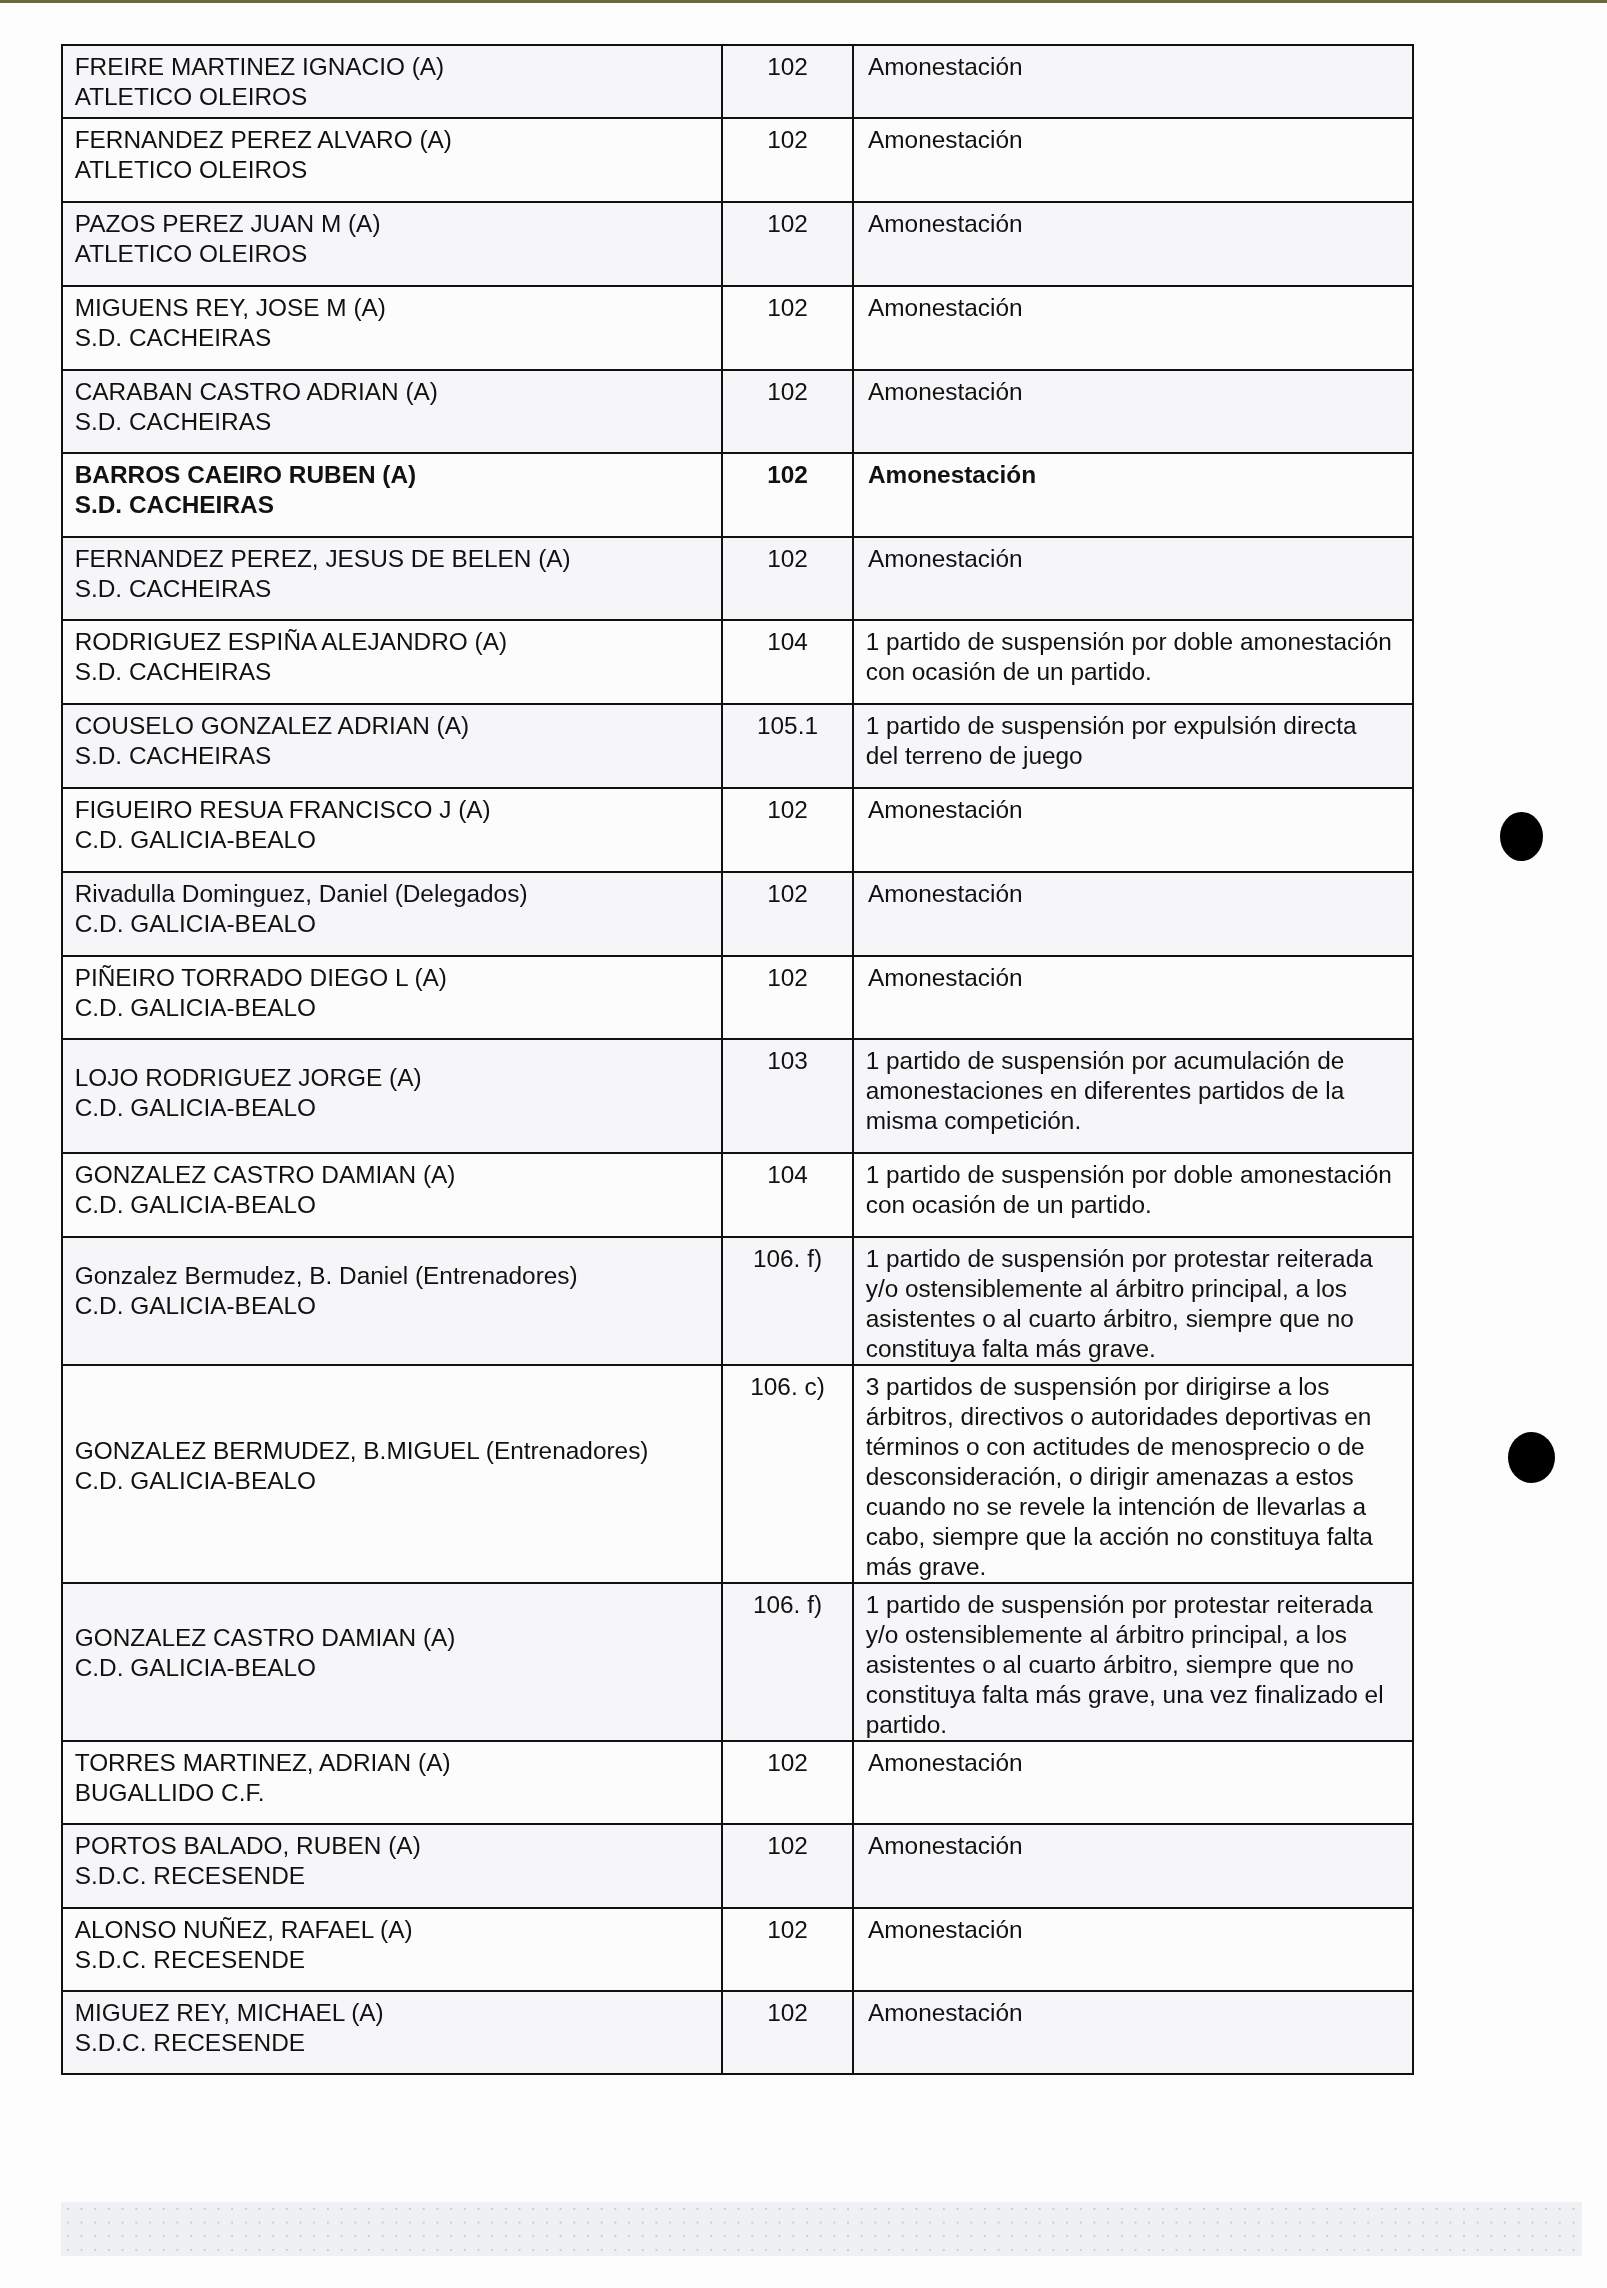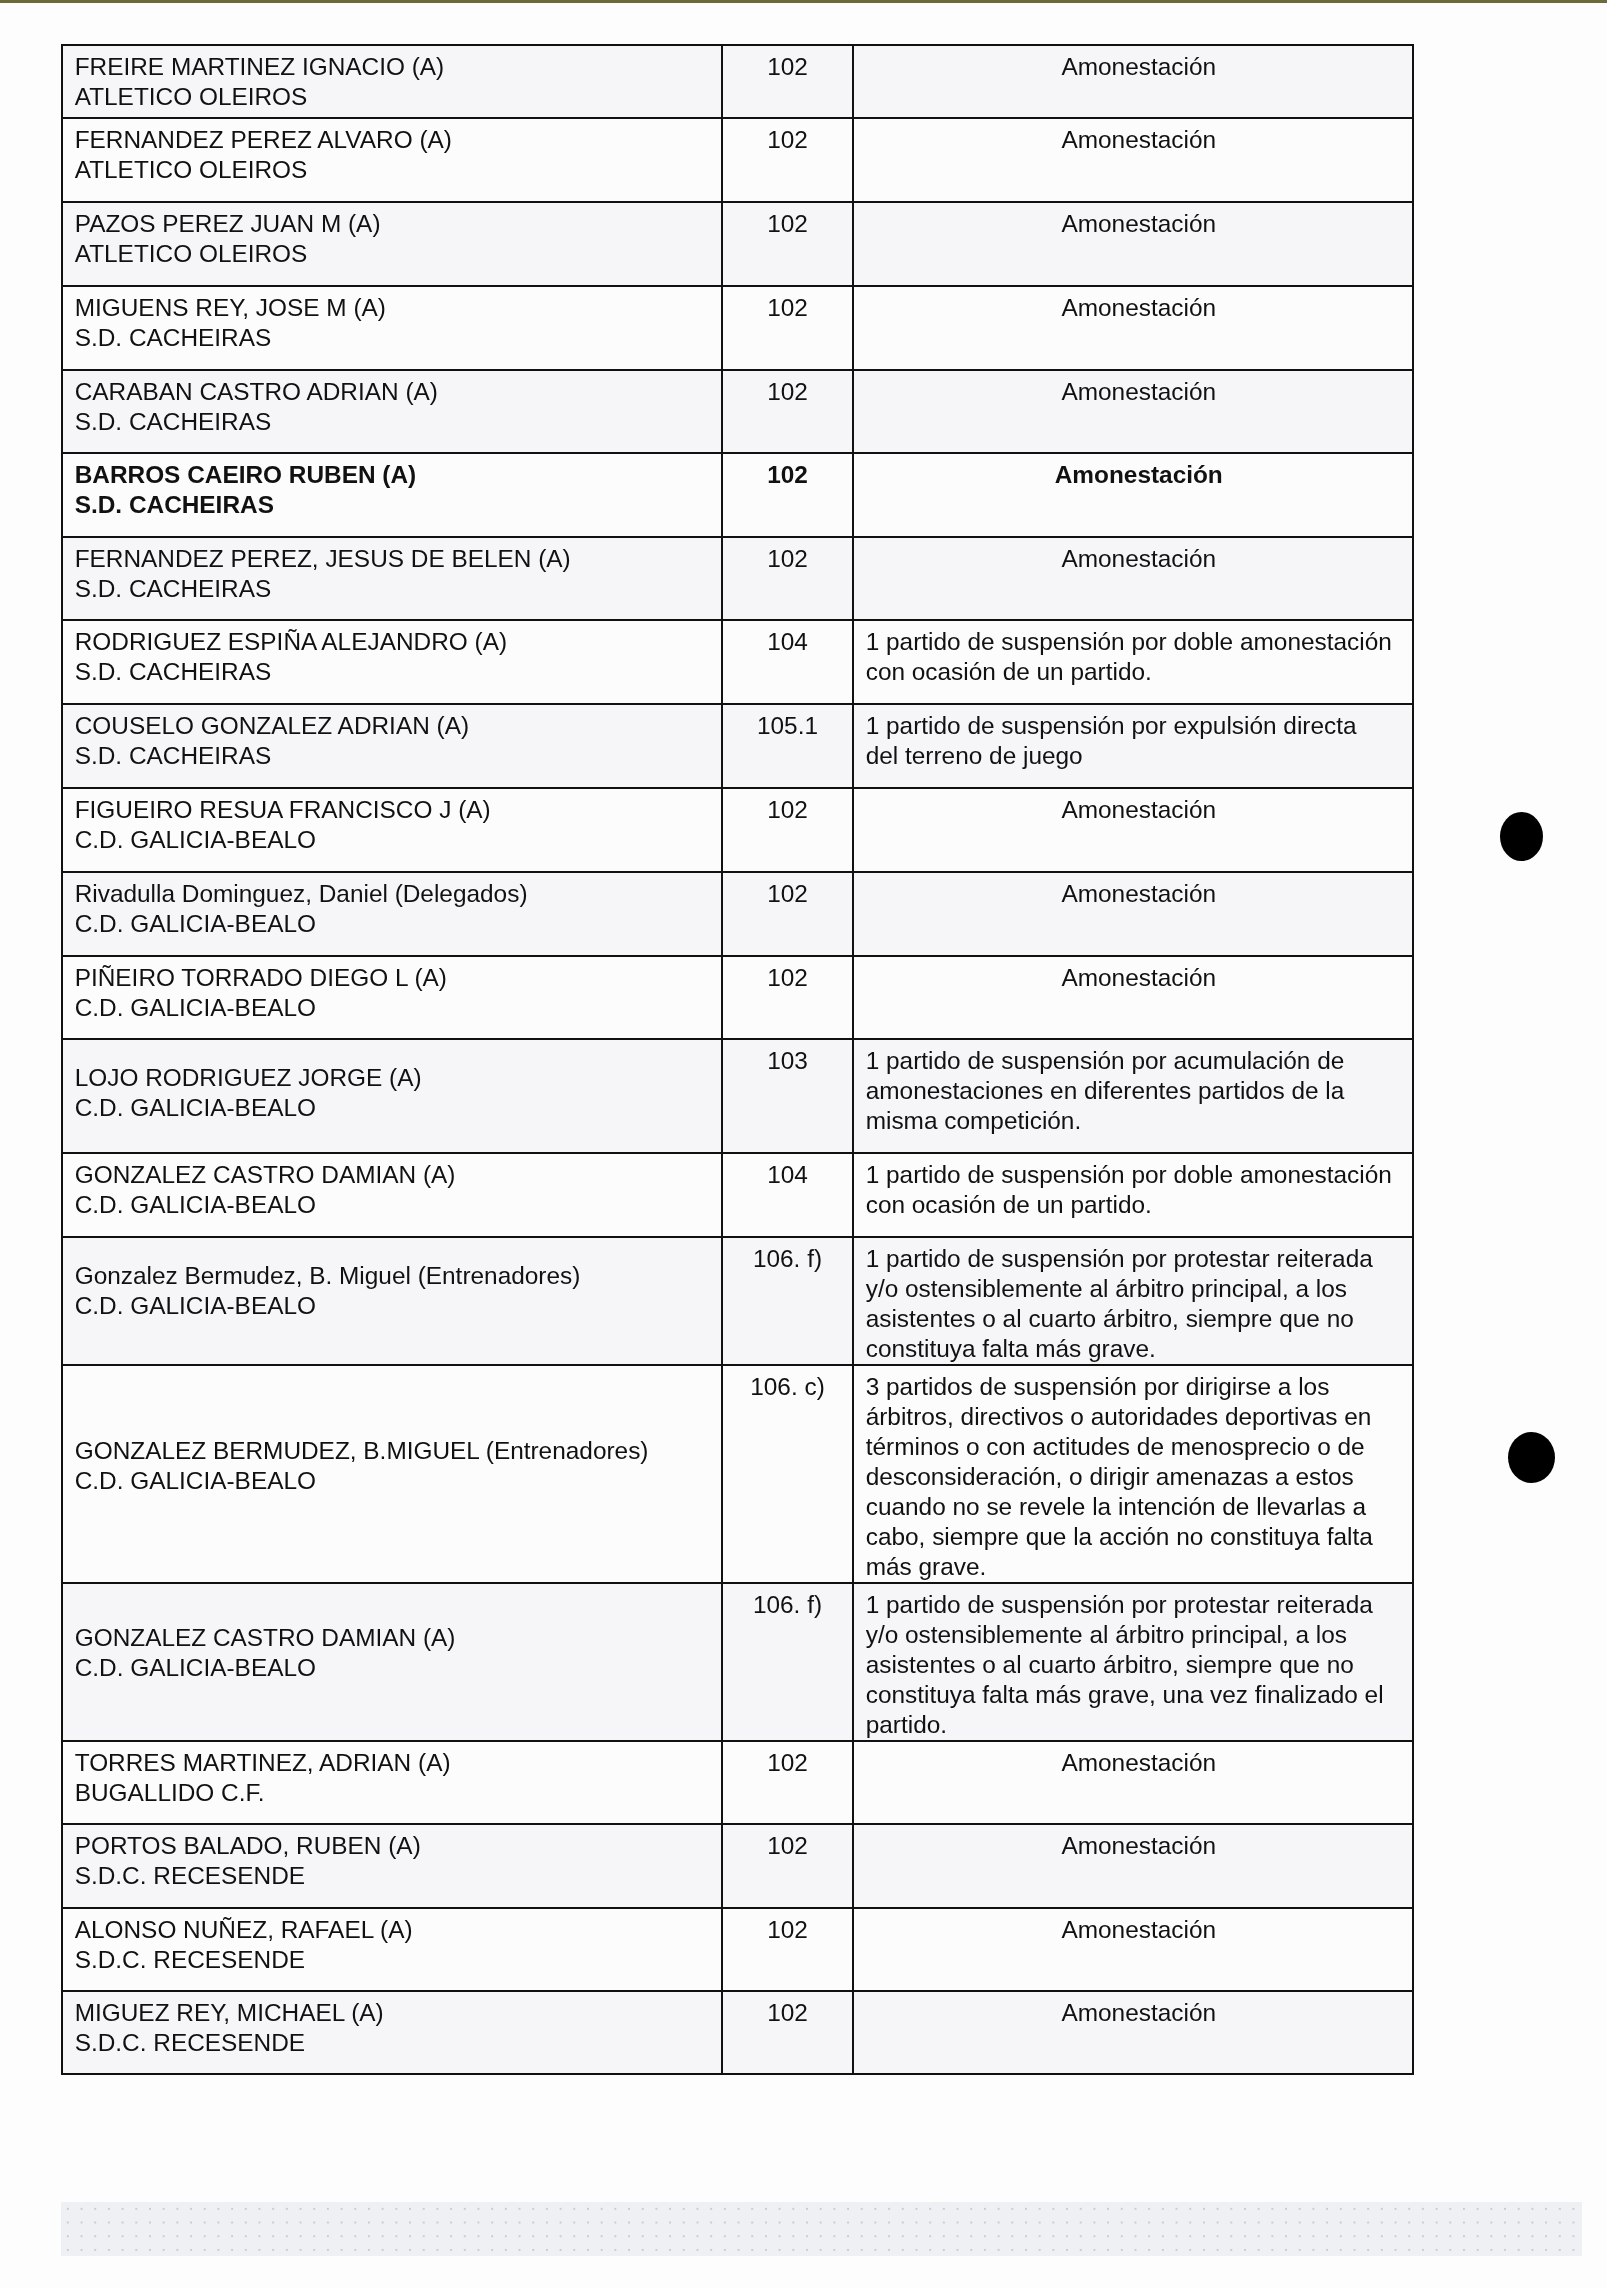--- a/index.html
+++ b/index.html
@@ -16,21 +16,21 @@
       border:2px solid #111; vertical-align:top; font-size:24.4px; line-height:30px;
       padding:0; background:#f6f6f9;
     }
     table.sanctions tr:nth-child(even) td { background:#fcfcfd; }
     td.c-name { width:660px; }
     td.c-art { width:131px; text-align:center; }
     td.c-sanc { }
     .name-wrap { padding:5.9px 9.8px 0 11.7px; height:100%; display:flex; flex-direction:column; }
     .art-wrap { padding-top:5.9px; }
     .sanc-wrap { padding:5.9px 19.5px 0 11.7px; }
-    .sanc-wrap.amon { padding-left:31px;text-align:center; }
+    .sanc-wrap.amon { padding-left:14px; }
     .vcenter { justify-content:center; padding-top:0; padding-bottom:3px; }
     .first-row td { border-top:none; }
     .dots {
       position:absolute; left:61px; top:2202px; width:1521px; height:54px;
       background-color:#eef0f4;
       background-image:radial-gradient(#c9ccd6 1px, transparent 1.2px);
       background-size:13.7px 13.7px;
     }
     .blob { position:absolute; width:43px; height:49px; background:#000; border-radius:50%; }
   </style>
@@ -238,21 +238,21 @@
         <td class="c-art">
           <div class="art-wrap">104</div>
         </td>
         <td class="c-sanc">
           <div class="sanc-wrap">1 partido de suspensión por doble amonestación con ocasión de un partido.</div>
         </td>
       </tr>
       <tr style="height: 114px;">
         <td class="c-name" style="height:112px">
           <div class="name-wrap vcenter" style="height:106px">
-            <span>Gonzalez Bermudez, B. Miguel (Entrenadores)</span>
+            <span>Gonzalez Bermudez, B. Daniel (Entrenadores)</span>
             <span>C.D. GALICIA-BEALO</span>
           </div>
         </td>
         <td class="c-art">
           <div class="art-wrap">106. f)</div>
         </td>
         <td class="c-sanc">
           <div class="sanc-wrap">1 partido de suspensión por protestar reiterada y/o ostensiblemente al árbitro principal, a los asistentes o al cuarto árbitro, siempre que no constituya falta más grave.</div>
         </td>
       </tr>

